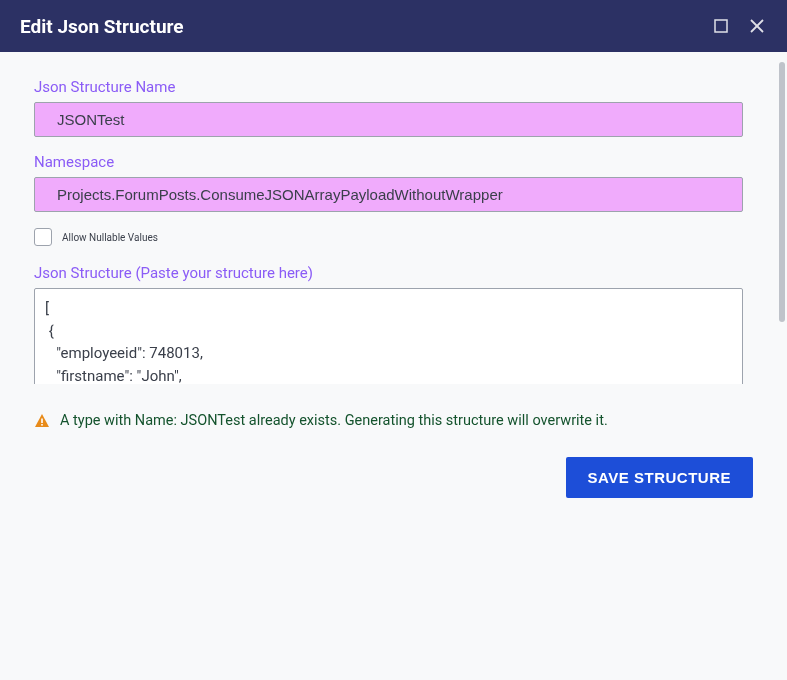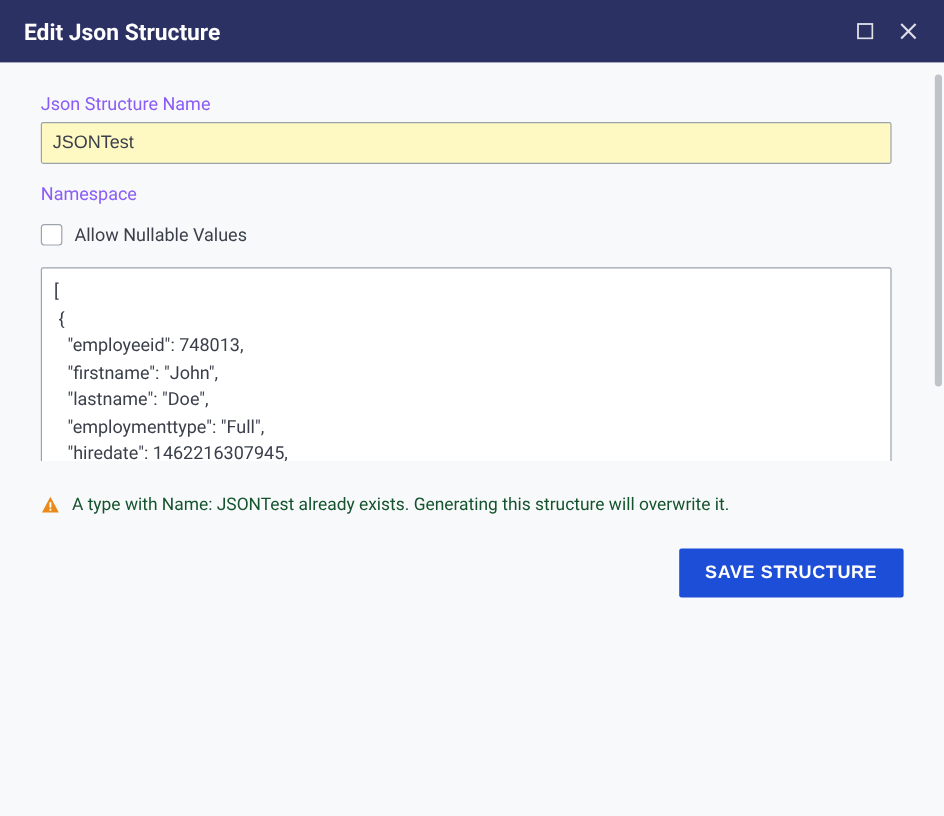--- a/index.html
+++ b/index.html
@@ -78,22 +78,22 @@
       display: inline-flex;
     }
     .field-label {
       font-size: 15px;
       color: #8b5cf6;
       margin-bottom: 6px;
     }
     .text-input {
       width: 100%;
       border: 1px solid #9da3ad;
-      background: #fef9c3;
-      padding: 8px 9px;
+      background: #f0abfc;
+      padding: 8px 22px;
       font-size: 15px;
       color: #3a3f4a;
       outline: none;
       border-radius: 2px;
     }
     .field-block { margin-bottom: 16px; }
     .checkbox-row {
       display: flex;
       align-items: center;
       margin-bottom: 18px;
@@ -101,21 +101,21 @@
     .checkbox-box {
       width: 18px;
       height: 18px;
       border: 1.5px solid #9da3ad;
       border-radius: 3px;
       margin-right: 10px;
       background: #fff;
       cursor: pointer;
     }
     .checkbox-label {
-      font-size: 15px;
+      font-size: 10px;
       color: #3a3f4a;
     }
     .textarea {
       width: 100%;
       height: 190px;
       border: 1px solid #9da3ad;
       background: #fff;
       padding: 8px 10px;
       font-size: 15px;
       color: #3a3f4a;
@@ -182,29 +182,31 @@
     <div class="content">
 
 
       <div class="field-block">
         <div class="field-label">Json Structure Name</div>
         <input class="text-input" type="text" value="JSONTest" style="">
       </div>
 
       <div class="field-block">
         <div class="field-label">Namespace</div>
+        <input class="text-input" type="text" value="Projects.ForumPosts.ConsumeJSONArrayPayloadWithoutWrapper" style="">
       </div>
 
       <div class="checkbox-row">
         <div class="checkbox-box"></div>
         <div class="checkbox-label">Allow Nullable Values</div>
       </div>
 
 
       <div class="field-block">
+        <div class="field-label">Json Structure (Paste your structure here)</div>
         <textarea class="textarea" style="">[
  {
    "employeeid": 748013,
    "firstname": "John",
    "lastname": "Doe",
    "employmenttype": "Full",
    "hiredate": 1462216307945,
  },
  {</textarea>
       </div>

